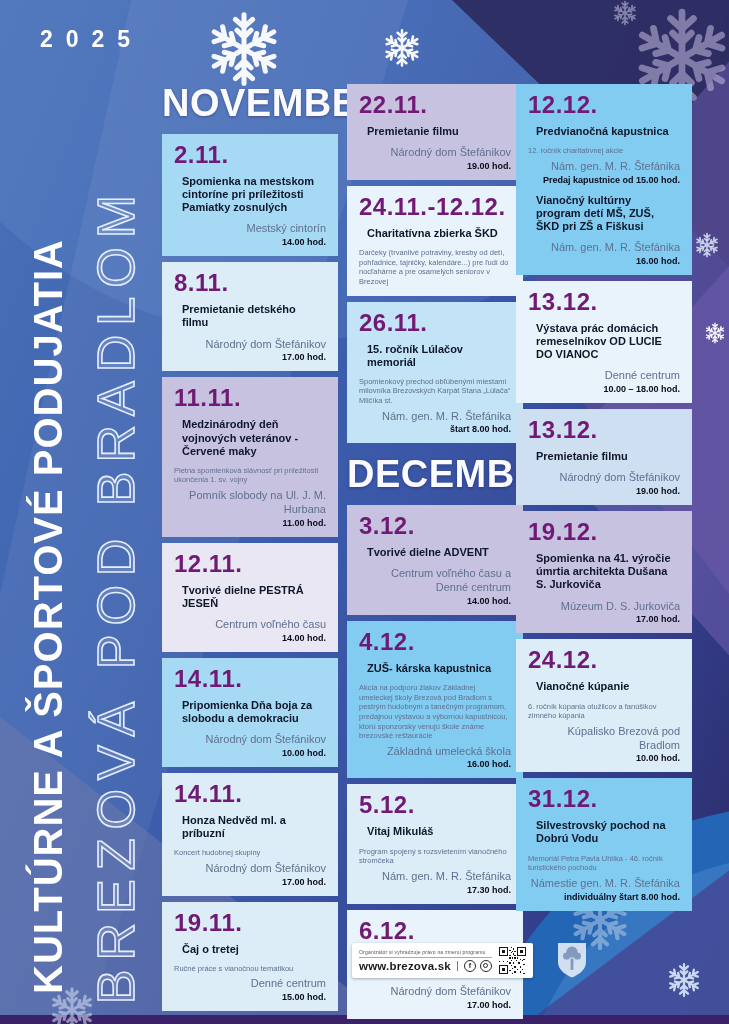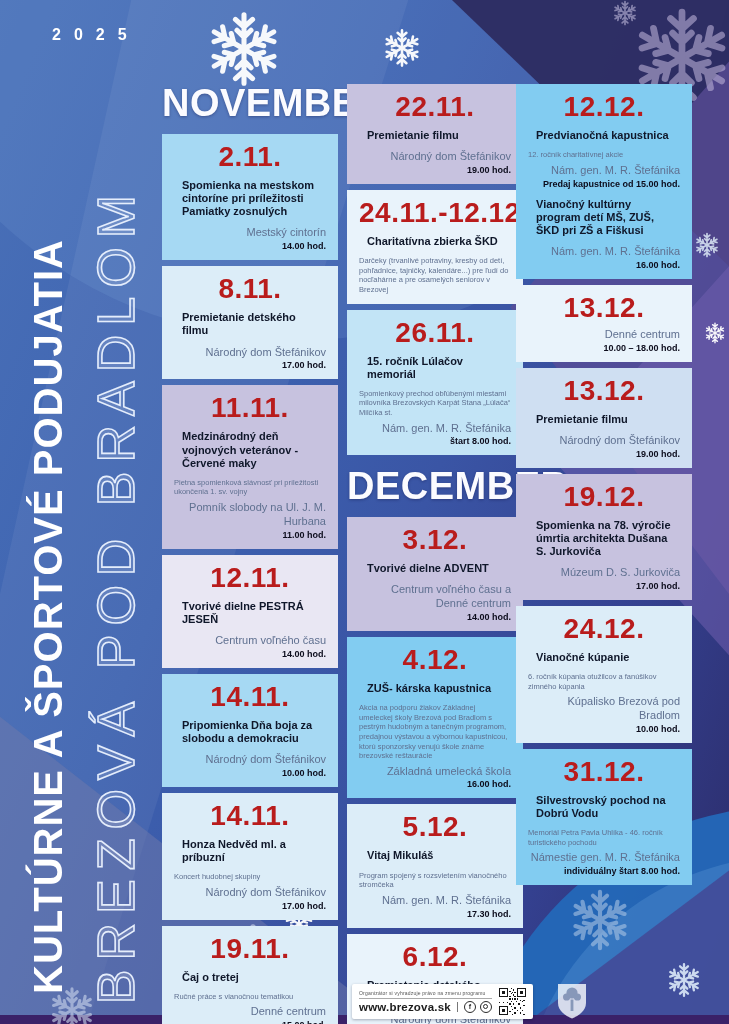--- a/index.html
+++ b/index.html
@@ -15,21 +15,21 @@
   .sh-purple2{clip-path:polygon(100% 26%,100% 64%,76% 45%);background:#6f5fae;opacity:.55;}
   .sh-band{clip-path:polygon(18% 0,56% 0,12% 100%,0 100%,0 58%);background:#ffffff;opacity:.06;}
   .sh-bottomleft{clip-path:polygon(0 70%,54% 100%,0 100%);background:#707aac;opacity:.5;}
   .sh-circleB{position:absolute;left:468px;top:806px;width:640px;height:640px;border-radius:50%;background:#2468b8;opacity:.95;}
   .sh-circleB2{position:absolute;left:520px;top:856px;width:540px;height:540px;border-radius:50%;background:rgba(125,180,230,.22);}
   .sh-purpbr{clip-path:polygon(72% 100%,100% 85%,100% 100%);background:#4a2f7d;opacity:.55;}
   .sh-strip{position:absolute;left:0;right:0;bottom:0;height:9px;background:#3a2168;}
 
   .sf{position:absolute;pointer-events:none;}
 
-  .year{position:absolute;left:40px;top:26px;font-size:16px;font-weight:800;color:#ffffff;letter-spacing:13px;z-index:3;margin-left:12px;}
+  .year{position:absolute;left:40px;top:26px;font-size:23px;font-weight:800;color:#ffffff;letter-spacing:13px;z-index:3;}
   .vt-bold{
     position:absolute;left:26px;bottom:30px;z-index:3;white-space:nowrap;
     writing-mode:vertical-rl;transform:rotate(180deg);
     font-size:40px;font-weight:800;color:#ffffff;letter-spacing:1px;
   }
   .vt-outline{
     position:absolute;left:86px;bottom:20px;z-index:3;white-space:nowrap;
     writing-mode:vertical-rl;transform:rotate(180deg);
     font-size:52px;font-weight:500;letter-spacing:9px;
     color:rgba(255,255,255,.14);-webkit-text-stroke:1.6px rgba(236,243,255,.95);
@@ -38,29 +38,29 @@
   .col{position:absolute;top:84px;width:176px;z-index:2;}
   .col1{left:162px;} .col2{left:347px;} .col3{left:516px;}
   .month{font-size:38px;font-weight:800;color:#fbfbff;letter-spacing:.5px;line-height:1.05;margin:0 0 10px;text-shadow:0 1px 3px rgba(15,15,60,.35);}
   .month.december{margin:12px 0 10px;}
 
   .card{padding:9px 12px;margin-bottom:6px;}
   .tone-sky{background:#a6d9f3;} .tone-pale{background:#dcedf8;}
   .tone-paler{background:#e9f3fb;} .tone-lav{background:#c7c2df;}
   .tone-lavlight{background:#e9e7f3;} .tone-mid{background:#c2e4f6;}
   .tone-cyan{background:#82ccf1;} .tone-peri{background:#cfdff2;}
-  .date{font-size:28px;font-weight:800;letter-spacing:.5px;color:#b91c1c;line-height:1;margin-bottom:6px;text-align:center;}
+  .date{font-size:24px;font-weight:800;letter-spacing:.5px;color:#701a75;line-height:1;margin-bottom:6px;}
   .etitle{font-size:11px;font-weight:700;color:#0f172a;line-height:1.2;margin:8px;}
   .etitle2{margin-top:9px;}
   .desc{font-size:7.5px;color:#5f7090;line-height:1.28;margin:3px 0 0;}
   .meta{margin-top:4px;text-align:right;}
   .place{font-size:11px;color:#5f7090;line-height:1.25;text-align:right;}
   .time{font-size:9px;font-weight:700;color:#0c0c1c;margin-top:1px;}
 
-  .footer{position:absolute;left:352px;top:983px;display:flex;align-items:center;gap:24px;z-index:4;}
+  .footer{position:absolute;left:352px;top:942px;display:flex;align-items:center;gap:24px;z-index:4;}
   .footer-box{background:#ffffff;border-radius:2px;padding:4px 7px;display:flex;align-items:center;gap:7px;box-shadow:0 1px 3px rgba(0,0,30,.3);}
   .disclaimer{font-size:5px;color:#555;letter-spacing:.2px;border-bottom:1px solid #aaa;padding-bottom:2px;margin-bottom:2px;white-space:nowrap;}
   .site-row{display:flex;align-items:center;gap:4px;}
   .website{font-size:11.5px;font-weight:700;color:#1b1b1b;letter-spacing:.2px;}
   .vline{width:1px;height:10px;background:#777;margin:0 2px;}
   .circ{width:10px;height:10px;border:1px solid #2b2b2b;border-radius:50%;display:inline-flex;align-items:center;justify-content:center;font-size:7px;font-weight:700;color:#2b2b2b;line-height:1;}
   .igdot{width:3px;height:3px;border:1px solid #2b2b2b;border-radius:50%;}
   .qr{width:27px;height:27px;}
   .arms{width:30px;height:36px;opacity:.9;}
 </style>
@@ -291,38 +291,39 @@
         </div>
       <h3 class="etitle etitle2">Vianočný kultúrny program detí MŠ, ZUŠ, ŠKD pri ZŠ a Fiškusi</h3>
       <div class="meta">
           <div class="place">Nám. gen. M. R. Štefánika</div>
       <div class="time">16.00 hod.</div>
         </div>
     </article>
 
     <article class="card tone-paler">
       <div class="date">13.12.</div>
+      <h3 class="etitle">Výstava prác domácich remeselníkov OD LUCIE DO VIANOC</h3>
       <div class="meta">
           <div class="place">Denné centrum</div>
       <div class="time">10.00 – 18.00 hod.</div>
         </div>
     </article>
 
     <article class="card tone-peri">
       <div class="date">13.12.</div>
       <h3 class="etitle">Premietanie filmu</h3>
       <div class="meta">
           <div class="place">Národný dom Štefánikov</div>
       <div class="time">19.00 hod.</div>
         </div>
     </article>
 
     <article class="card tone-lav">
       <div class="date">19.12.</div>
-      <h3 class="etitle">Spomienka na 78. výročie úmrtia architekta Dušana S. Jurkoviča</h3>
+      <h3 class="etitle">Spomienka na 41. výročie úmrtia architekta Dušana S. Jurkoviča</h3>
       <div class="meta">
           <div class="place">Múzeum D. S. Jurkoviča</div>
       <div class="time">17.00 hod.</div>
         </div>
     </article>
 
     <article class="card tone-pale">
       <div class="date">24.12.</div>
       <h3 class="etitle">Vianočné kúpanie</h3>
       <p class="desc">6. ročník kúpania otužilcov a fanúšikov zimného kúpania</p>

